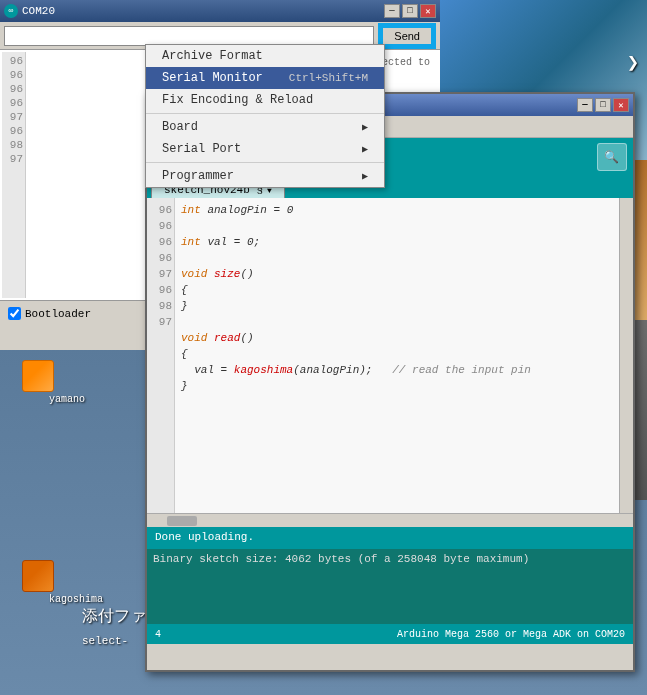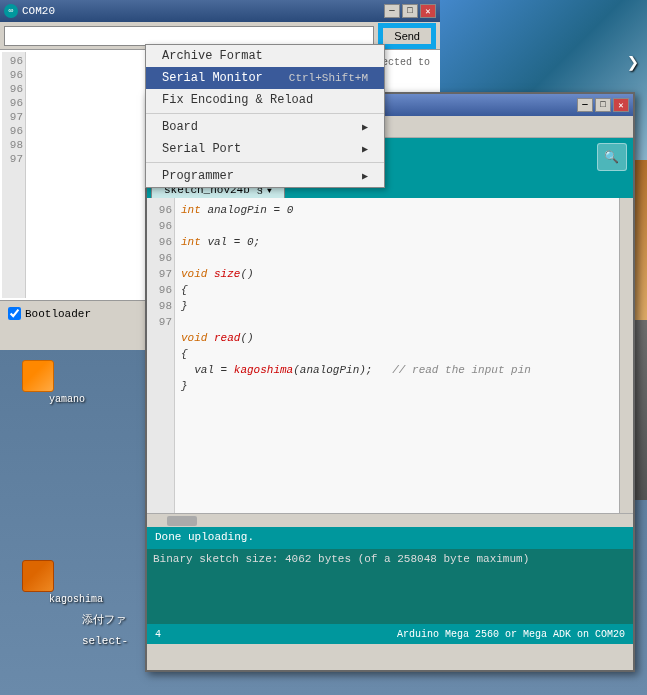--- a/index.html
+++ b/index.html
@@ -419,21 +419,21 @@
     <div class="folder-icon-img" style="background: linear-gradient(135deg, #ff8800 40%, #ffaa44 100%); border-radius: 3px; border: 1px solid #cc6600;"></div>
     <div class="folder-label">yamano</div>
   </div>
 
 
   <div class="folder-icon" style="top: 560px;">
     <div class="folder-icon-img" style="background: linear-gradient(135deg, #dd6600 40%, #ee8822 100%); border-radius: 3px; border: 1px solid #aa4400; overflow:hidden; display:flex; align-items:center; justify-content:center; color:rgba(0,0,0,0.3); font-size:8px;"></div>
     <div class="folder-label">kagoshima</div>
   </div>
 
-  <div style="position:absolute; bottom:68px; left:82px; font-size:11px; color:white; text-shadow:1px 1px 2px black;">添付ファ</div>
+  <div style="position:absolute; bottom:68px; left:82px; font-size:16px; color:white; text-shadow:1px 1px 2px black;">添付ファ</div>
   <div style="position:absolute; bottom:48px; left:82px; font-size:11px; color:white; text-shadow:1px 1px 2px black;">select-</div>
 
   <div class="com20-window" style="position:absolute; top:0; left:0; width:440px; height:350px;">
 
     <div class="com20-titlebar">
       <div class="arduino-logo">∞</div>
       <span>COM20</span>
       <div class="win-controls">
         <div class="win-btn minimize">—</div>
         <div class="win-btn maximize">□</div>

